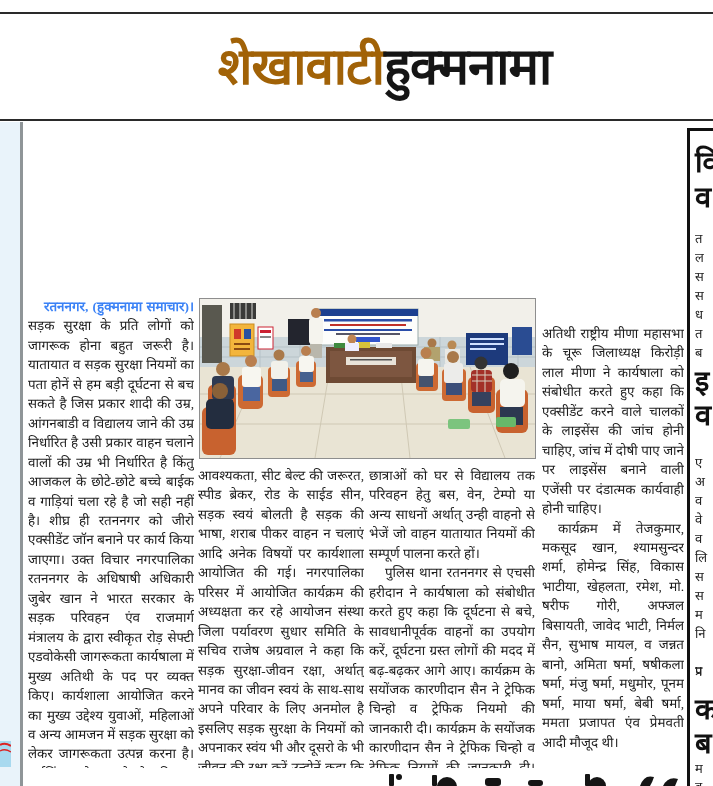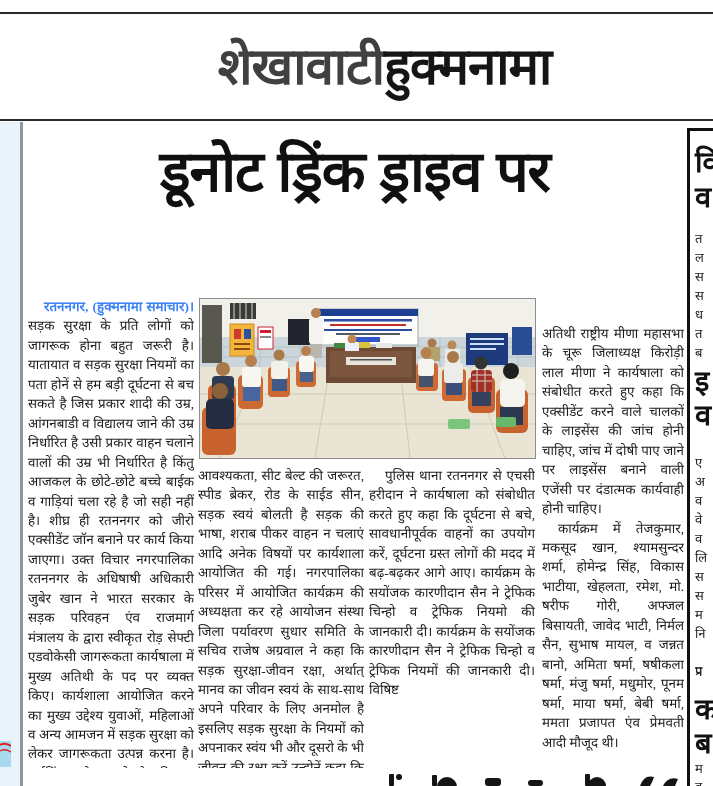--- a/index.html
+++ b/index.html
@@ -5,21 +5,21 @@
   html,body{margin:0;padding:0;}
   body{width:713px;height:786px;position:relative;background:#ffffff;overflow:hidden;
        font-family:"Liberation Serif", serif;}
   .abs{position:absolute;}
   
   .rule{left:0;width:713px;height:2px;background:#2a2a2a;}
   
   .masthead{left:0;top:15px;width:713px;height:103px;text-align:center;
             font-family:"Liberation Sans", sans-serif;font-weight:bold;font-size:51px;
             letter-spacing:-1px;line-height:103px;white-space:nowrap;padding-left:56px;box-sizing:border-box;}
-  .masthead .red{color:#404040;}
+  .masthead .red{color:#a16207;}
   .masthead .blk{color:#151515;margin-left:0;}
   
   .left-strip{left:0;top:122px;width:20px;height:664px;background:#e9f3fa;}
   .left-strip-line{left:20px;top:122px;width:3px;height:664px;background:#8f9598;}
   .left-strip-badge{left:0;top:741px;width:11px;height:26px;}
   
   .right-box{left:687px;top:128px;width:26px;height:658px;border-left:3px solid #111;
              border-top:3px solid #111;overflow:hidden;background:#fff;}
   .frag{position:absolute;left:5px;white-space:nowrap;color:#222;
         font-family:"Liberation Serif", serif;font-size:13px;line-height:16px;}
@@ -60,31 +60,31 @@
 <div class="abs left-strip-line"></div>
 <div class="abs left-strip-badge">
   <svg width="11" height="26" viewBox="0 0 11 26">
     <rect x="0" y="0" width="11" height="26" fill="#a8d9ef"></rect>
     <path d="M0 4 Q 5 1 11 5" stroke="#d22" stroke-width="2" fill="none"></path>
     <path d="M0 10 Q 5 7 11 11" stroke="#d22" stroke-width="1.4" fill="none"></path>
   </svg>
 </div>
 
 <div class="abs headline">
-  <div>डूनोट ड्रिंक ड्राइव पर</div>
 </div>
 
 <div class="abs cols">
   <div class="col c1">
     <p class="indent"><b class="lead">रतननगर, (हुक्मनामा समाचार)।</b><span> सड़क सुरक्षा के प्रति लोगों को जागरूक होना बहुत जरूरी है। यातायात व सड़क सुरक्षा नियमों का पता होनें से हम बड़ी दूर्घटना से बच सकते है जिस प्रकार शादी की उम्र, आंगनबाडी व विद्यालय जाने की उम्र निर्धारित है उसी प्रकार वाहन चलाने वालों की उम्र भी निर्धारित है किंतु आजकल के छोटे-छोटे बच्चे बाईक व गाड़ियां चला रहे है जो सही नहीं है। शीघ्र ही रतननगर को जीरो एक्सीडेंट जॉन बनाने पर कार्य किया जाएगा। उक्त विचार नगरपालिका रतननगर के अधिषाषी अधिकारी जुबेर खान ने भारत सरकार के सड़क परिवहन एंव राजमार्ग मंत्रालय के द्वारा स्वीकृत रोड़ सेफ्टी एडवोकेसी जागरूकता कार्यषाला में मुख्य अतिथी के पद पर व्यक्त किए। कार्यशाला आयोजित करने का मुख्य उद्देश्य युवाओं, महिलाओं व अन्य आमजन में सड़क सुरक्षा को लेकर जागरूकता उत्पन्न करना है। ड्राईविंग करते समय हेलमेट की</span></p>
   </div>
   <div class="col c2">
     <p>आवश्यकता, सीट बेल्ट की जरूरत, स्पीड ब्रेकर, रोड के साईड सीन, सड़क स्वयं बोलती है सड़क की भाषा, शराब पीकर वाहन न चलाएं आदि अनेक विषयों पर कार्यशाला आयोजित की गई। नगरपालिका परिसर में आयोजित कार्यक्रम की अध्यक्षता कर रहे आयोजन संस्था जिला पर्यावरण सुधार समिति के सचिव राजेष अग्रवाल ने कहा कि सड़क सुरक्षा-जीवन रक्षा, अर्थात् मानव का जीवन स्वयं के साथ-साथ अपने परिवार के लिए अनमोल है इसलिए सड़क सुरक्षा के नियमों को अपनाकर स्वंय भी और दूसरो के भी जीवन की रक्षा करें उन्होनें कहा कि विद्यालयों के छात्र-</p>
   </div>
   <div class="col c3">
+    <p>छात्राओं को घर से विद्यालय तक परिवहन हेतु बस, वेन, टेम्पो या अन्य साधनों अर्थात् उन्ही वाहनो से भेजें जो वाहन यातायात नियमों की सम्पूर्ण पालना करते हों।</p>
     <p class="indent">पुलिस थाना रतननगर से एचसी हरीदान ने कार्यषाला को संबोधीत करते हुए कहा कि दूर्घटना से बचे, सावधानीपूर्वक वाहनों का उपयोग करें, दूर्घटना ग्रस्त लोगों की मदद में बढ़-बढ़कर आगे आए। कार्यक्रम के सयोंजक कारणीदान सैन ने ट्रेफिक चिन्हो व ट्रेफिक नियमो की जानकारी दी। कार्यक्रम के सयोंजक कारणीदान सैन ने ट्रेफिक चिन्हो व ट्रेफिक नियमों की जानकारी दी। विषिष्ट</p>
   </div>
   <div class="col c4">
     <p>अतिथी राष्ट्रीय मीणा महासभा के चूरू जिलाध्यक्ष किरोड़ी लाल मीणा ने कार्यषाला को संबोधीत करते हुए कहा कि एक्सीडेंट करने वाले चालकों के लाइसेंस की जांच होनी चाहिए, जांच में दोषी पाए जाने पर लाइसेंस बनाने वाली एजेंसी पर दंडात्मक कार्यवाही होनी चाहिए।</p>
     <p class="indent">कार्यक्रम में तेजकुमार, मकसूद खान, श्यामसुन्दर शर्मा, होमेन्द्र सिंह, विकास भाटीया, खेहलता, रमेश, मो. षरीफ गोरी, अफ्जल बिसायती, जावेद भाटी, निर्मल सैन, सुभाष मायल, व जन्नत बानो, अमिता षर्मा, षषीकला षर्मा, मंजु षर्मा, मधुमोर, पूनम षर्मा, माया षर्मा, बेबी षर्मा, ममता प्रजापत एंव प्रेमवती आदी मौजूद थी।</p>
   </div>
 </div>
 
 <div class="abs photo">
   <svg width="335" height="159" viewBox="0 0 335 159">

